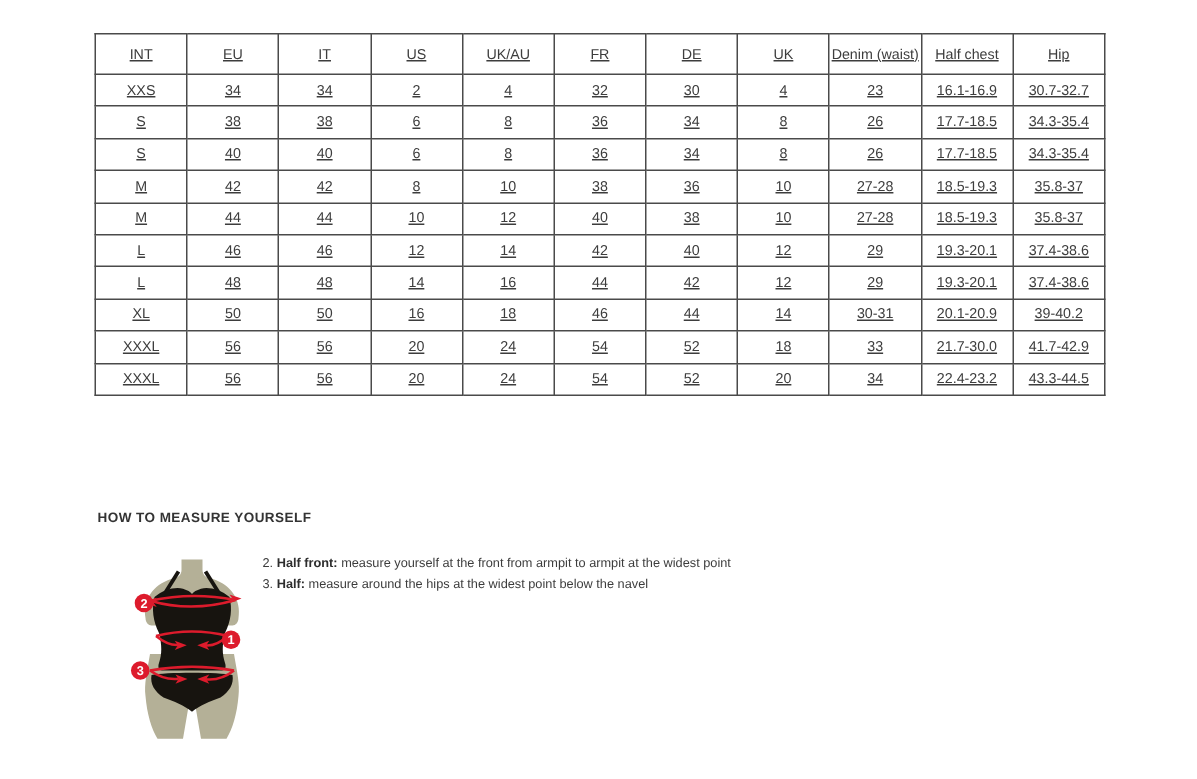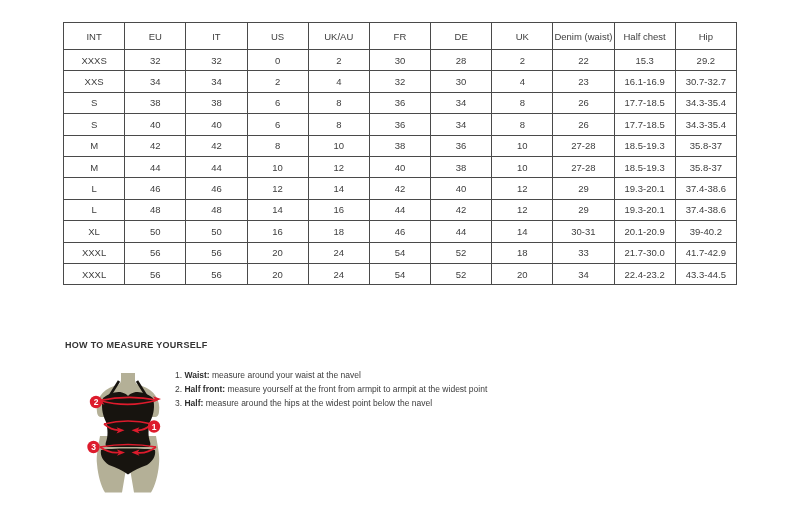--- a/index.html
+++ b/index.html
@@ -6,21 +6,21 @@
   body{
     width:798px;height:519px;background:#ffffff;overflow:hidden;position:relative;
     font-family:"Liberation Sans", sans-serif;color:#3d3d3d;
   }
   .page{position:relative;width:798px;height:519px;}
 
   
   .table-wrap{position:absolute;left:63px;top:22px;width:674px;}
   table.size-table{
     border-collapse:collapse;table-layout:fixed;width:674px;
-    font-size:9.5px;color:#3d3d3d;
+    font-size:9.5px;color:#3d3d3d;text-decoration:underline;
   }
   table.size-table th, table.size-table td{
     border:1px solid #4a4a4a;text-align:center;vertical-align:middle;
     padding:0 1px;font-weight:normal;overflow:hidden;white-space:nowrap;
   }
   table.size-table th{height:26px;}
   table.size-table td{height:20.4px;}
 
   
   .measure-heading{
@@ -52,33 +52,20 @@
             <th>FR</th>
             <th>DE</th>
             <th>UK</th>
             <th>Denim (waist)</th>
             <th>Half chest</th>
             <th>Hip</th>
           </tr>
       </thead>
       <tbody>
           <tr>
-            <td>XXXS</td>
-            <td>32</td>
-            <td>32</td>
-            <td>0</td>
-            <td>2</td>
-            <td>30</td>
-            <td>28</td>
-            <td>2</td>
-            <td>22</td>
-            <td>15.3</td>
-            <td>29.2</td>
-          </tr>
-          <tr>
             <td>XXS</td>
             <td>34</td>
             <td>34</td>
             <td>2</td>
             <td>4</td>
             <td>32</td>
             <td>30</td>
             <td>4</td>
             <td>23</td>
             <td>16.1-16.9</td>
@@ -255,18 +242,17 @@
         <text x="84" y="61.5" text-anchor="middle" font-size="8.5" font-weight="bold" fill="#ffffff" font-family="Liberation Sans, sans-serif">1</text>
       </g>
       <g>
         <circle cx="23.5" cy="79" r="6.2" fill="#dd1b2c"></circle>
         <text x="23.5" y="82" text-anchor="middle" font-size="8.5" font-weight="bold" fill="#ffffff" font-family="Liberation Sans, sans-serif">3</text>
       </g>
     </svg>
   </div>
 
   <div class="instructions">
-      <div class="measure-item"><span>1. </span><b>Waist:</b><span> measure around your waist at the navel</span></div>
       <div class="measure-item"><span>2. </span><b>Half front:</b><span> measure yourself at the front from armpit to armpit at the widest point</span></div>
       <div class="measure-item"><span>3. </span><b>Half:</b><span> measure around the hips at the widest point below the navel</span></div>
     </div>
 
 </div>
 
 </body></html>

